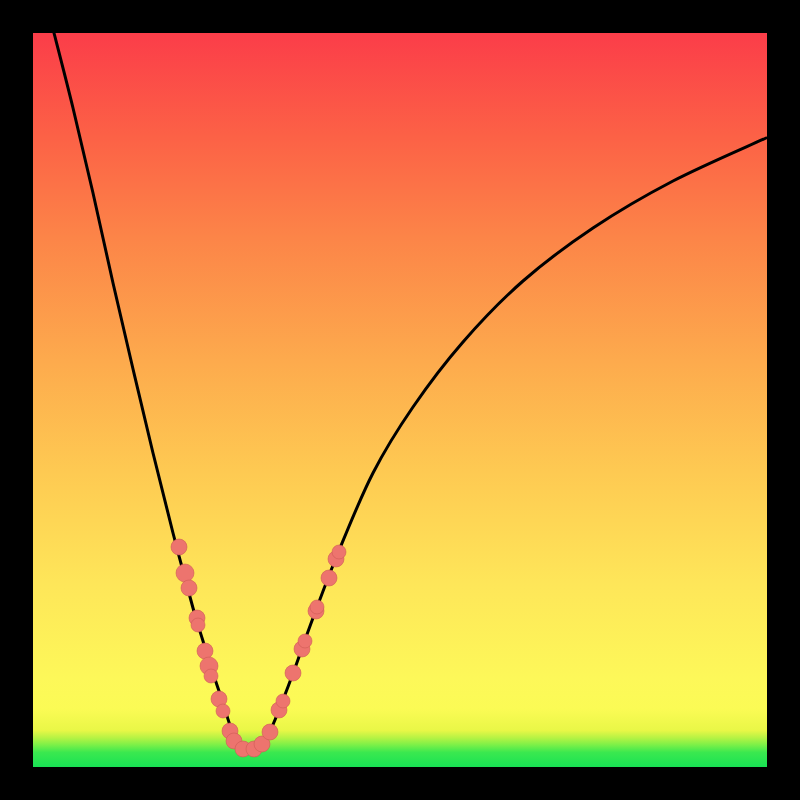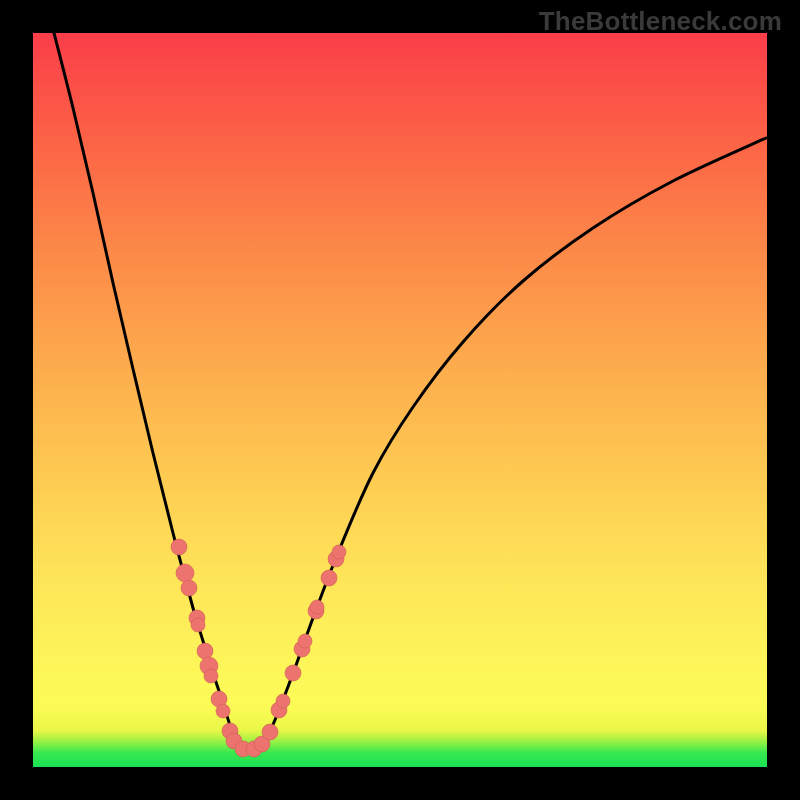--- a/index.html
+++ b/index.html
@@ -101,14 +101,13 @@
           <circle cx="269" cy="616" r="8" class="dot" fill="#ed746e" stroke="#cf5b55"></circle>
           <circle cx="272" cy="608" r="7" class="dot" fill="#ed746e" stroke="#cf5b55"></circle>
           <circle cx="283" cy="578" r="8" class="dot" fill="#ed746e" stroke="#cf5b55"></circle>
           <circle cx="284" cy="574" r="7" class="dot" fill="#ed746e" stroke="#cf5b55"></circle>
           <circle cx="296" cy="545" r="8" class="dot" fill="#ed746e" stroke="#cf5b55"></circle>
           <circle cx="303" cy="526" r="8" class="dot" fill="#ed746e" stroke="#cf5b55"></circle>
           <circle cx="306" cy="519" r="7" class="dot" fill="#ed746e" stroke="#cf5b55"></circle>
         </g>
     </svg>
   </div>
-  <div class="watermark">TheBottleneck.com</div>
 </div>
 
 </body></html>

